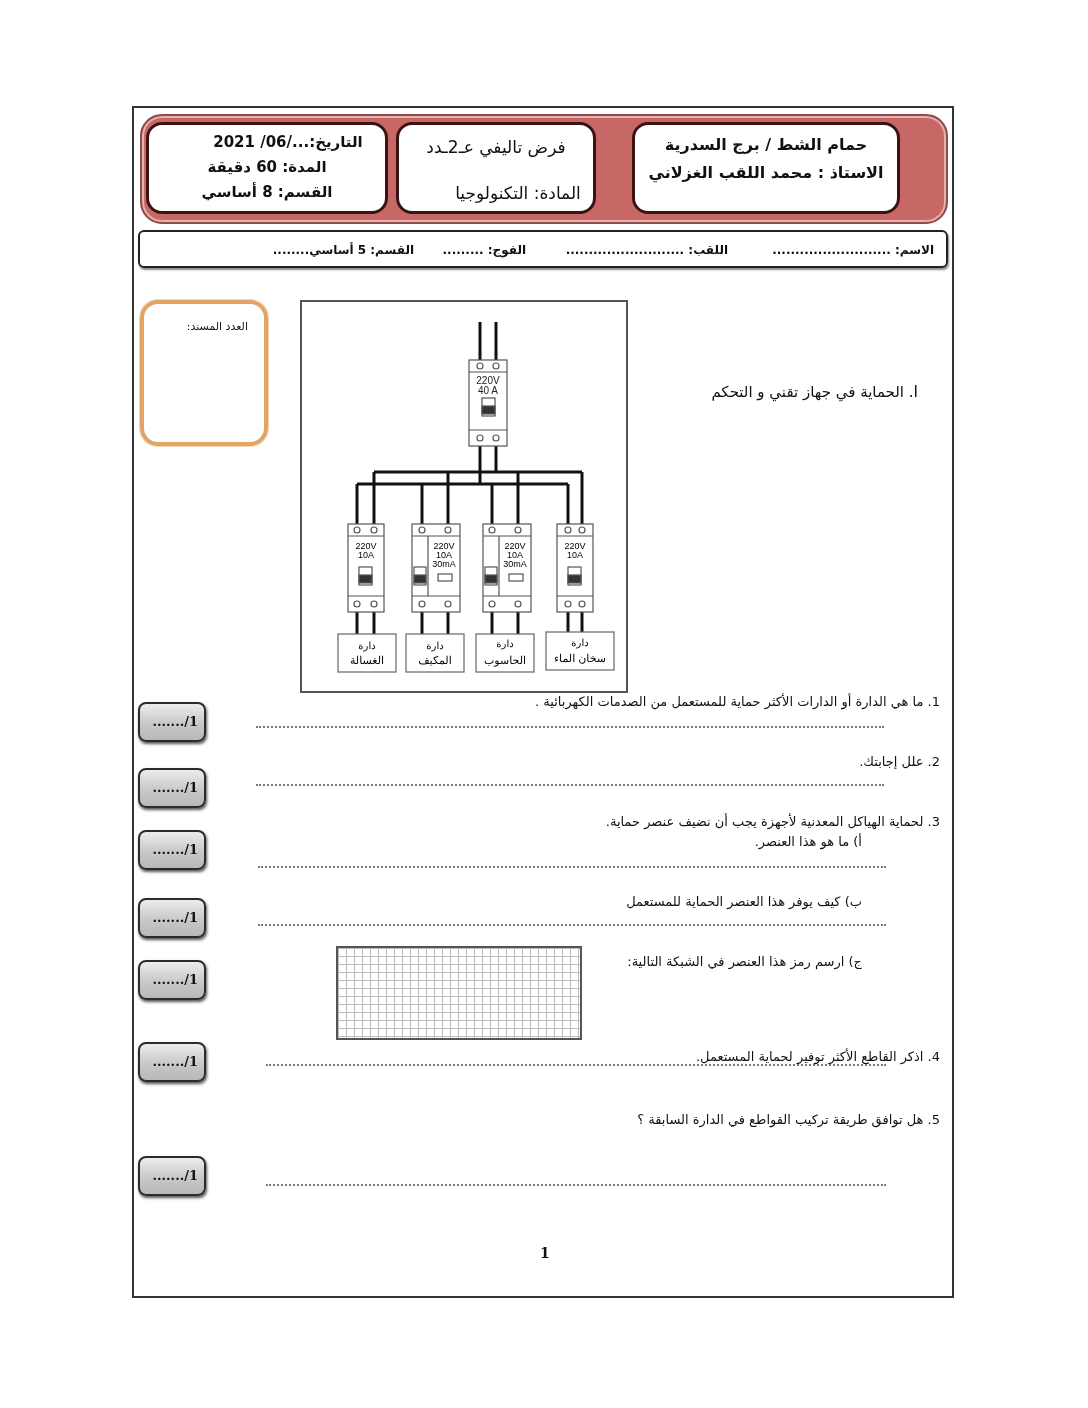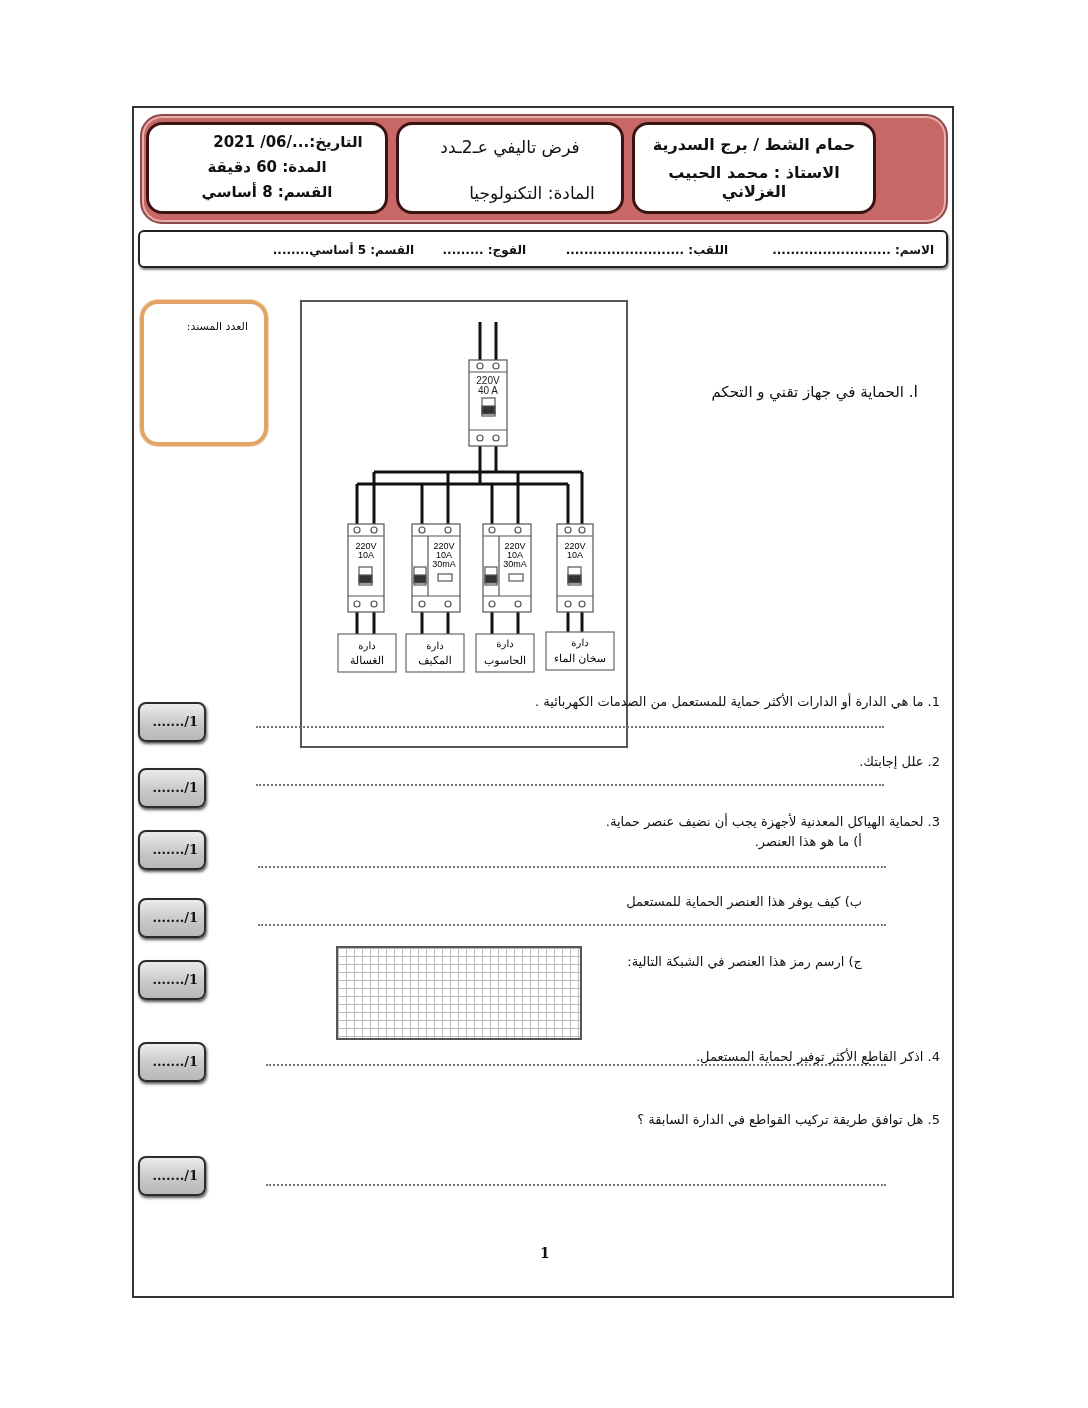--- a/index.html
+++ b/index.html
@@ -1,47 +1,47 @@
 <!DOCTYPE html>
 <html><head>
   <meta charset="utf-8">
   <style>
     html, body { margin:0; padding:0; background:#ffffff; }
     body { width:1088px; height:1408px; position:relative; font-family:"DejaVu Sans", sans-serif; color:#111; overflow:hidden; }
     .page { position:absolute; left:132px; top:106px; width:822px; height:1192px; border:2px solid #333; box-sizing:border-box; }
     .hdr-band { position:absolute; left:140px; top:114px; width:808px; height:110px; background:#c86866; border-radius:22px; border:2px solid #8e4b4a; box-sizing:border-box; box-shadow: inset 0 0 0 2px #e7b1ad; }
     .hdr-cell { position:absolute; top:122px; height:92px; background:#fff; border:3px solid #3a1413; border-radius:16px; box-sizing:border-box; text-align:center; direction:rtl; font-weight:bold; }
-    .hdr-cell.c-right { left:632px; width:244px; }
-    .hdr-cell.c-mid { left:396px; width:228px; font-weight:normal; }
+    .hdr-cell.c-right { left:632px; width:268px; }
+    .hdr-cell.c-mid { left:396px; width:200px; font-weight:normal; }
     .hdr-cell.c-left { left:146px; width:242px; }
     .hdr-cell .ln { position:absolute; left:0; right:0; font-size:15px; }
     .name-bar { position:absolute; left:138px; top:230px; width:810px; height:38px; border:2px solid #222; border-radius:6px; box-sizing:border-box; box-shadow: 1px 2px 2px #888; direction:rtl; font-size:12px; font-weight:bold; }
     .name-bar .fld { position:absolute; top:11px; white-space:nowrap; }
     .score-box { position:absolute; left:140px; top:300px; width:128px; height:146px; border:4px solid #e0a466; border-radius:18px; box-sizing:border-box; box-shadow: 0 0 0 1px #f3d3b0; }
     .score-box .lbl { position:absolute; right:16px; top:16px; font-size:11px; direction:rtl; }
-    .diagram { position:absolute; left:300px; top:300px; width:328px; height:448px; border:2px solid #555; box-sizing:border-box; background:#fff; }
+    .diagram { position:absolute; left:300px; top:300px; width:328px; height:393px; border:2px solid #555; box-sizing:border-box; background:#fff; }
     .section-title { position:absolute; top:383px; right:170px; font-size:15px; direction:rtl; white-space:nowrap; }
     .q { position:absolute; direction:rtl; font-size:13px; white-space:nowrap; }
     .dots { position:absolute; height:0; border-top:2px dotted #777; }
     .mark { position:absolute; left:138px; width:68px; height:40px; border:2px solid #2b2b2b; border-radius:8px; box-sizing:border-box; background:linear-gradient(#ececec,#c8c8c8 55%,#b8b8b8); box-shadow: 1px 2px 3px #555; font-size:13px; font-weight:bold; text-align:right; padding-right:6px; line-height:36px; font-family:"DejaVu Serif", serif; }
     .grid-box { position:absolute; left:336px; top:946px; width:246px; height:94px; border:2px solid #555; box-sizing:border-box;
       background-image: linear-gradient(#bbb 1px, transparent 1px), linear-gradient(90deg, #bbb 1px, transparent 1px);
       background-size: 8px 8px; }
     .page-num { position:absolute; left:540px; top:1245px; font-size:14px; font-family:"DejaVu Serif", serif; font-weight:bold; }
     svg text { font-family:"Liberation Sans", sans-serif; }
   </style>
 </head>
 <body>
 
 <div class="page"></div>
 
 <div class="hdr-band"></div>
 <div class="hdr-cell c-right">
   <div class="ln" style="top:10px;font-size:16px;">حمام الشط / برج السدرية</div>
-  <div class="ln" style="top:38px;font-size:16px;">الاستاذ : محمد الحبيب الغزلاني</div>
+  <div class="ln" style="top:38px;font-size:16px;">الاستاذ : محمد اللقب الغزلاني</div>
 </div>
 <div class="hdr-cell c-mid">
   <div class="ln" style="top:12px;font-size:17px;">فرض تاليفي عـ2ـدد</div>
   <div class="ln" style="top:58px;font-size:17px;padding-left:44px;">المادة: التكنولوجيا</div>
 </div>
 <div class="hdr-cell c-left">
   <div class="ln" style="top:8px;padding-left:42px;">التاريخ:.../06/ 2021</div>
   <div class="ln" style="top:33px;">المدة: 60 دقيقة</div>
   <div class="ln" style="top:58px;">القسم: 8 أساسي</div>
 </div>

